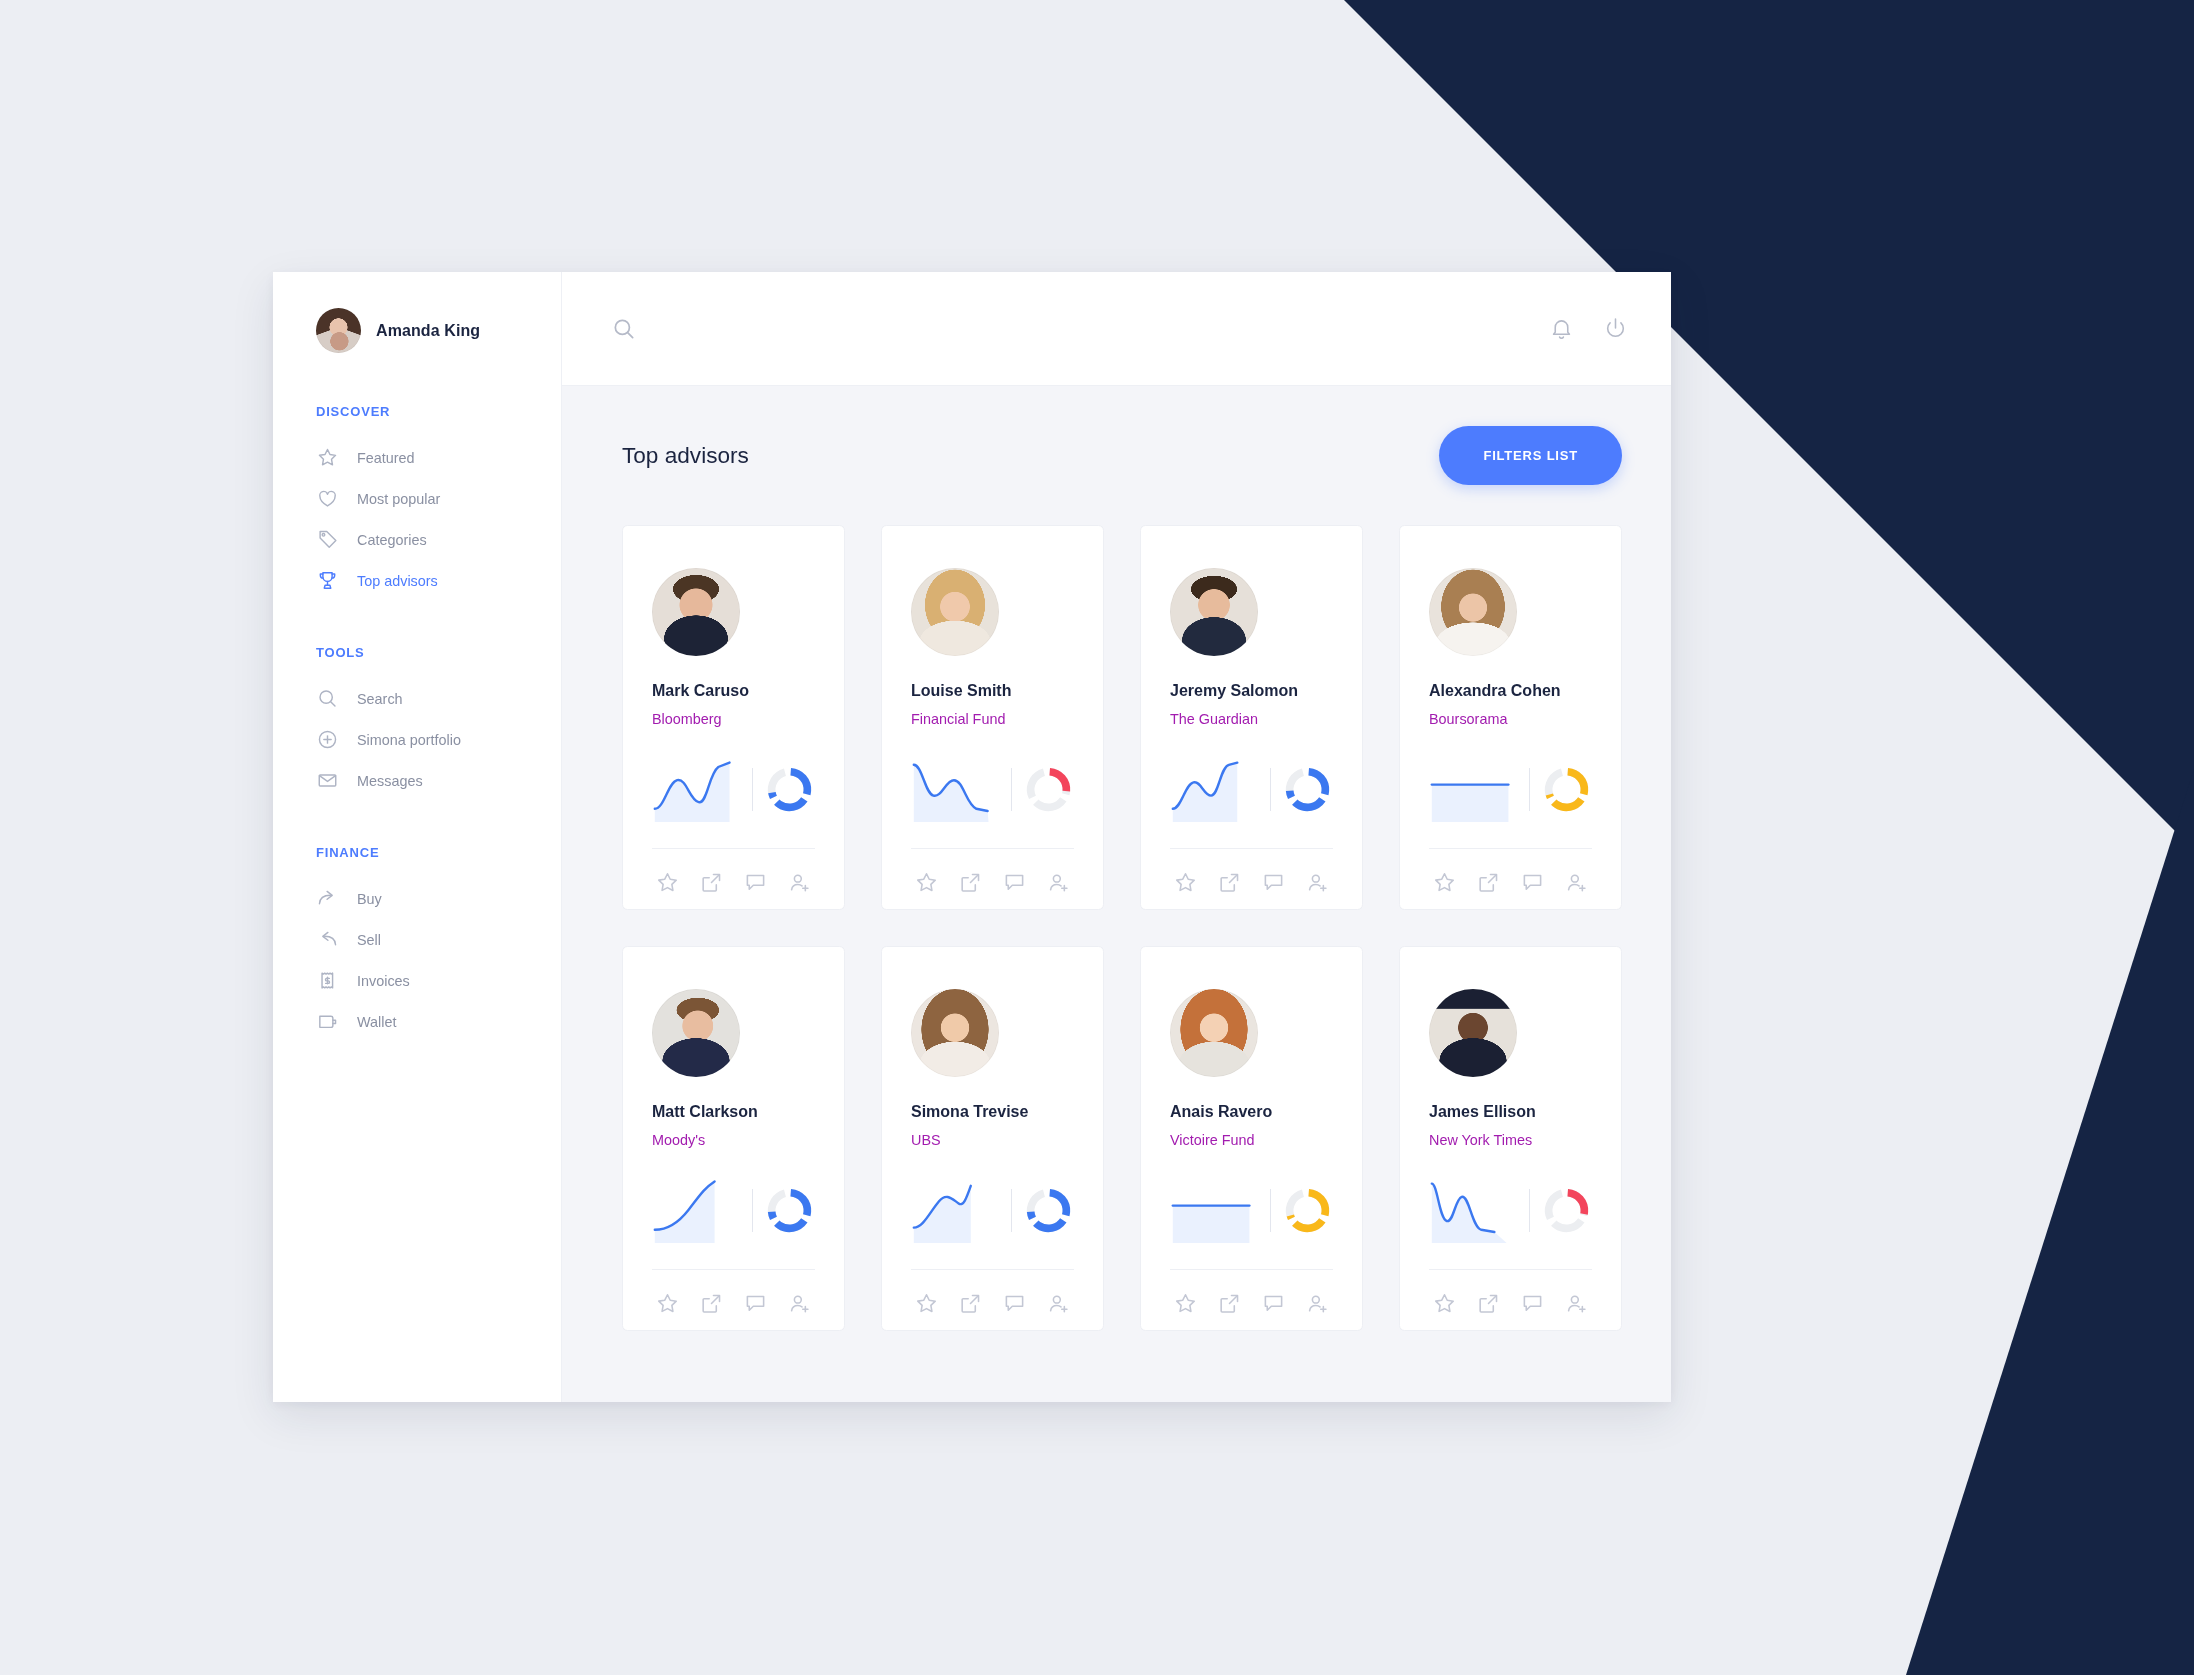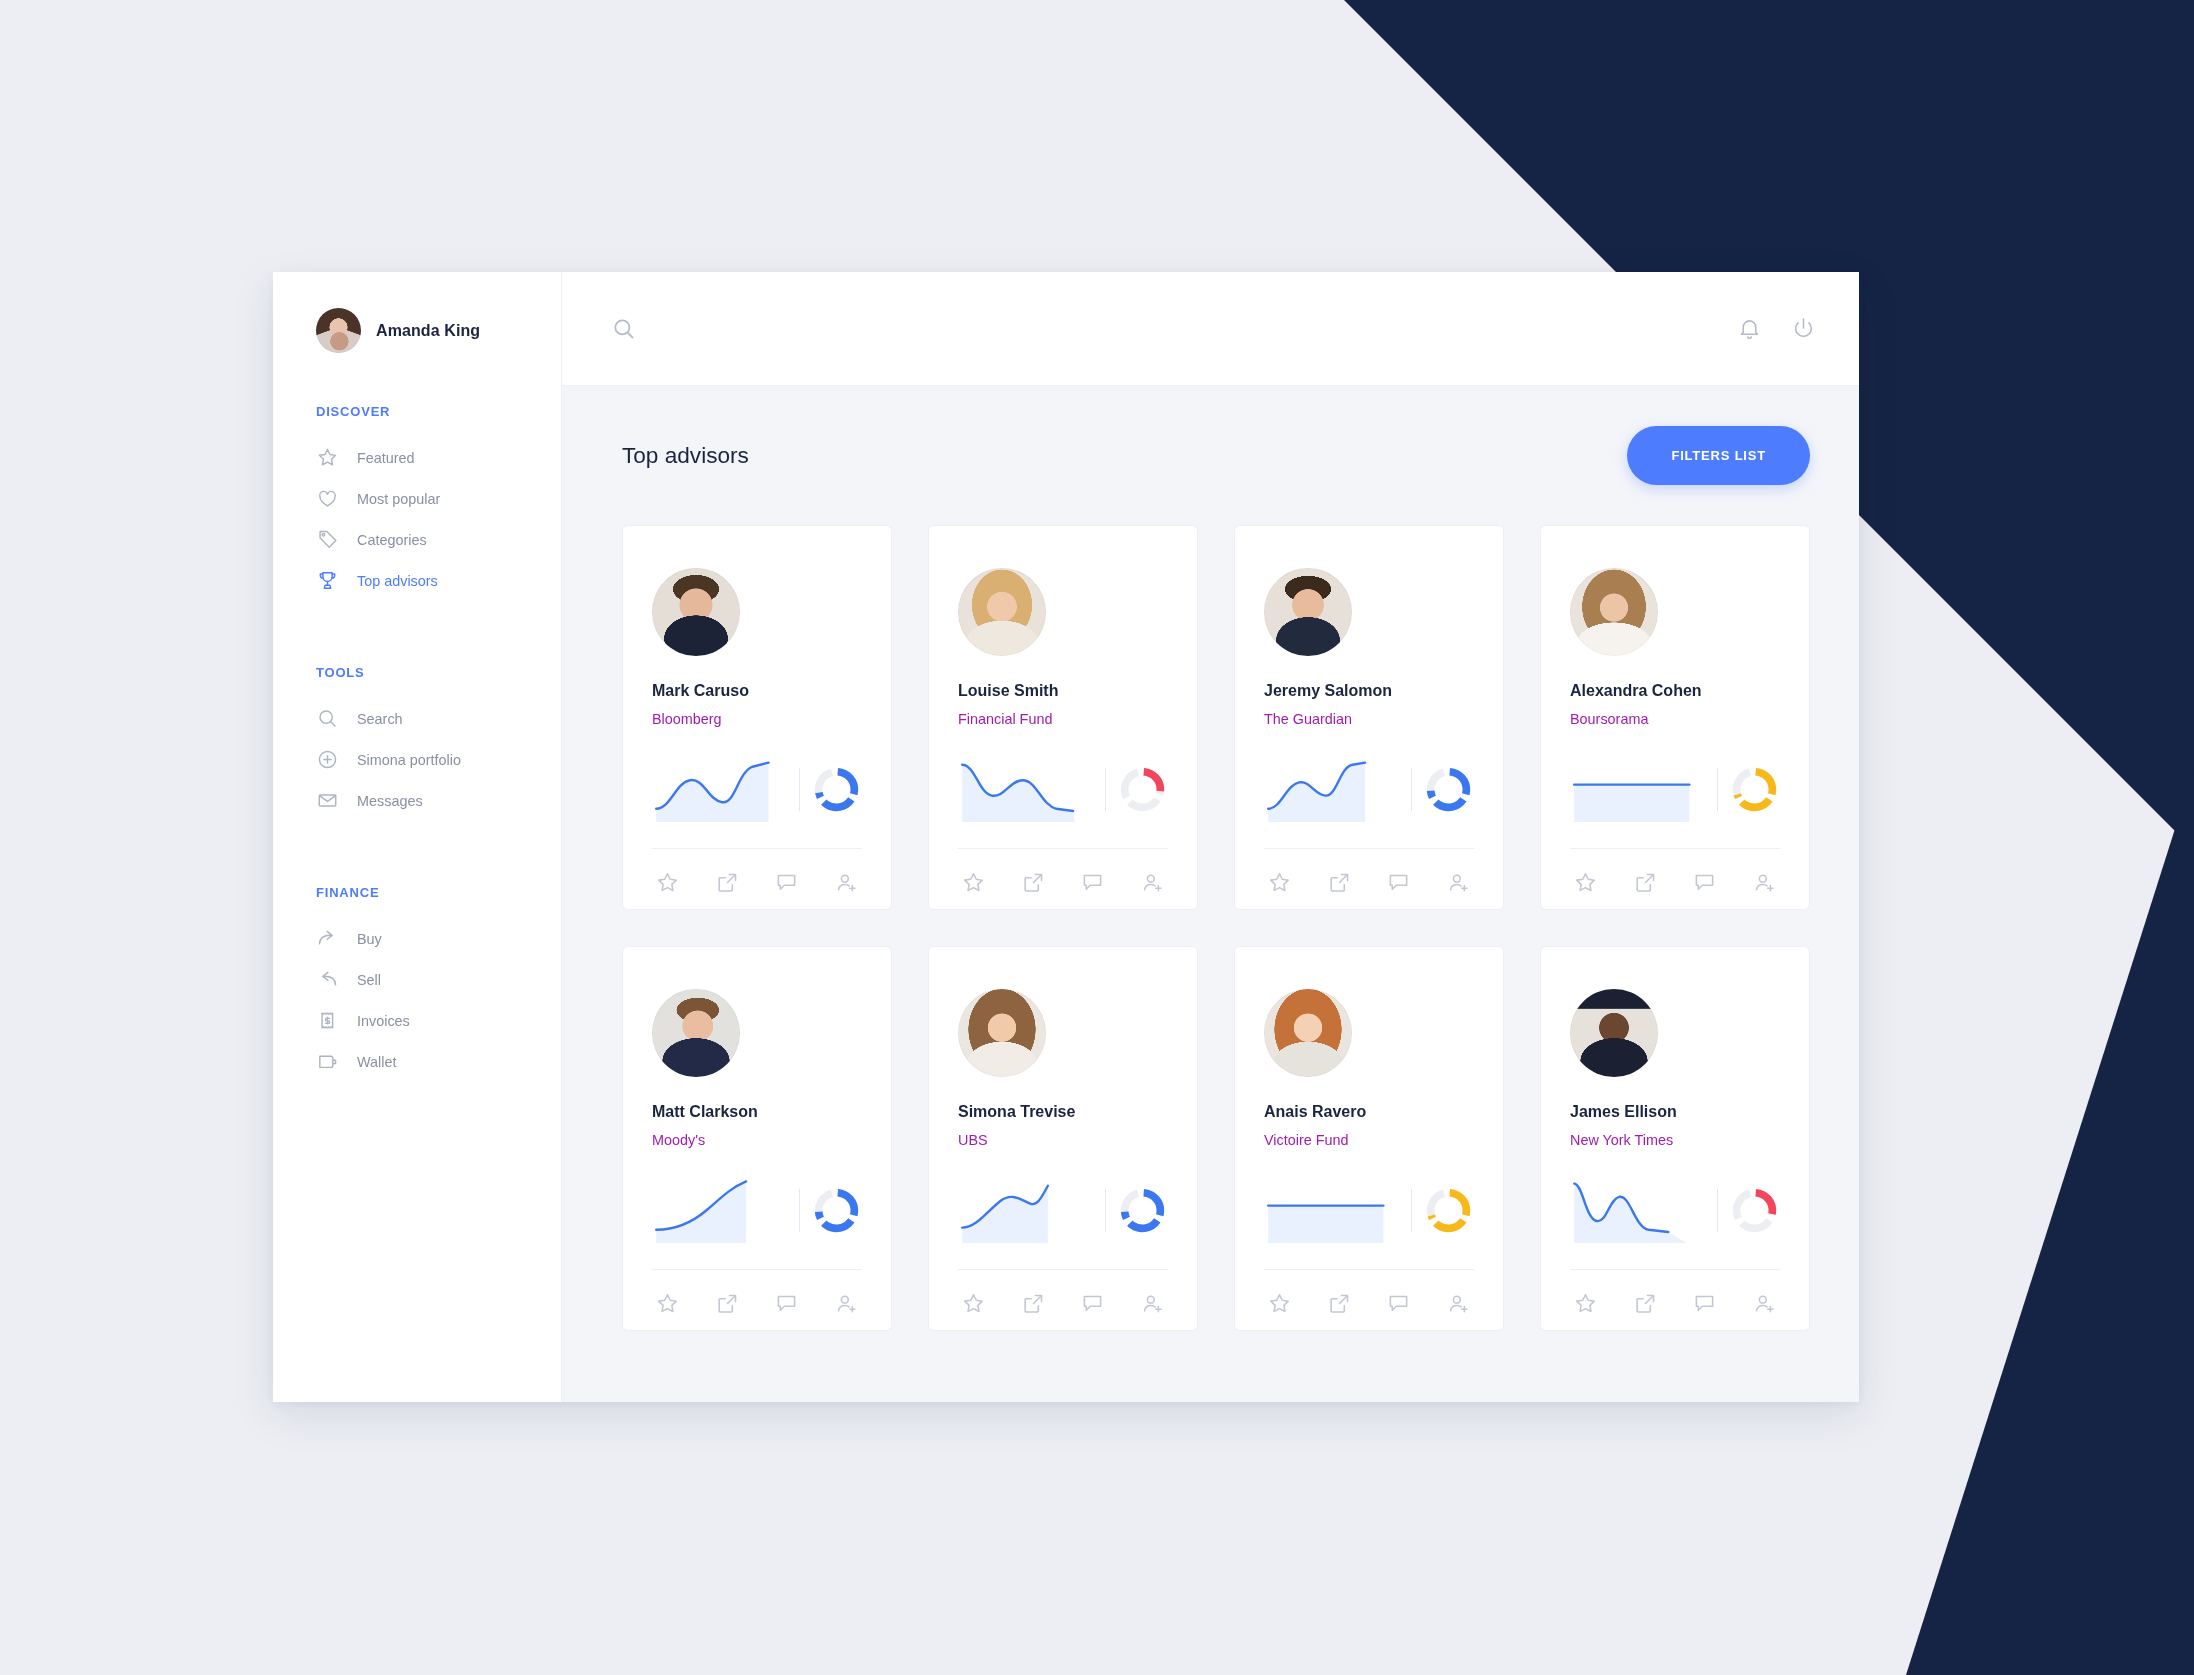--- a/index.html
+++ b/index.html
@@ -19,21 +19,21 @@
   }
   .corner-wedge2 {
     position: absolute; top: 769px; right: 0; width: 288px; height: 906px;
     background: #152444;
     clip-path: polygon(100% 0, 100% 100%, 0 100%);
   }
 
   
   .app {
     position: absolute; left: 273px; top: 272px;
-    width: 1586px; height: 1130px;
+    width: 1398px; height: 1130px;
     background: #ffffff;
     box-shadow: 0 13.7px 41px rgba(30,40,70,.10), 0 2.7px 9.6px rgba(30,40,70,.05);
     display: flex;
     overflow: hidden;
   }
 
   
   .sidebar {
     width: 289px; background: #ffffff;
     border-right: 0.7px solid #eef0f5;
@@ -48,21 +48,21 @@
       radial-gradient(circle at 50% 43%, #e8c3ad 0 26%, transparent 27%),
       linear-gradient(160deg, #4b3328 0 44%, transparent 45%),
       linear-gradient(-160deg, #4b3328 0 44%, transparent 45%),
       #d7cdc6;
     background-size: cover;
     box-shadow: inset 0 0 0 0.7px rgba(0,0,0,.05);
     flex: 0 0 45px;
   }
   .profile-name { font-size: 16px; font-weight: bold; color: #1b2440; letter-spacing: 0.1px; }
 
-  .nav-group { margin-top: 64px; }
+  .nav-group { margin-top: 44px; }
   .nav-group.first { margin-top: 51px; }
   .group-title {
     font-size: 13px; font-weight: bold; color: #4d7cfe;
     letter-spacing: 0.8px; padding-left: 43px; margin-bottom: 18px;
   }
   .nav-item {
     display: flex; align-items: center; height: 41px;
     padding-left: 43px; gap: 18px; cursor: pointer;
   }
   .nav-item .ico { width: 23px; height: 23px; flex: 0 0 23px; display:flex; align-items:center; justify-content:center; color:#aeb4c4; }

